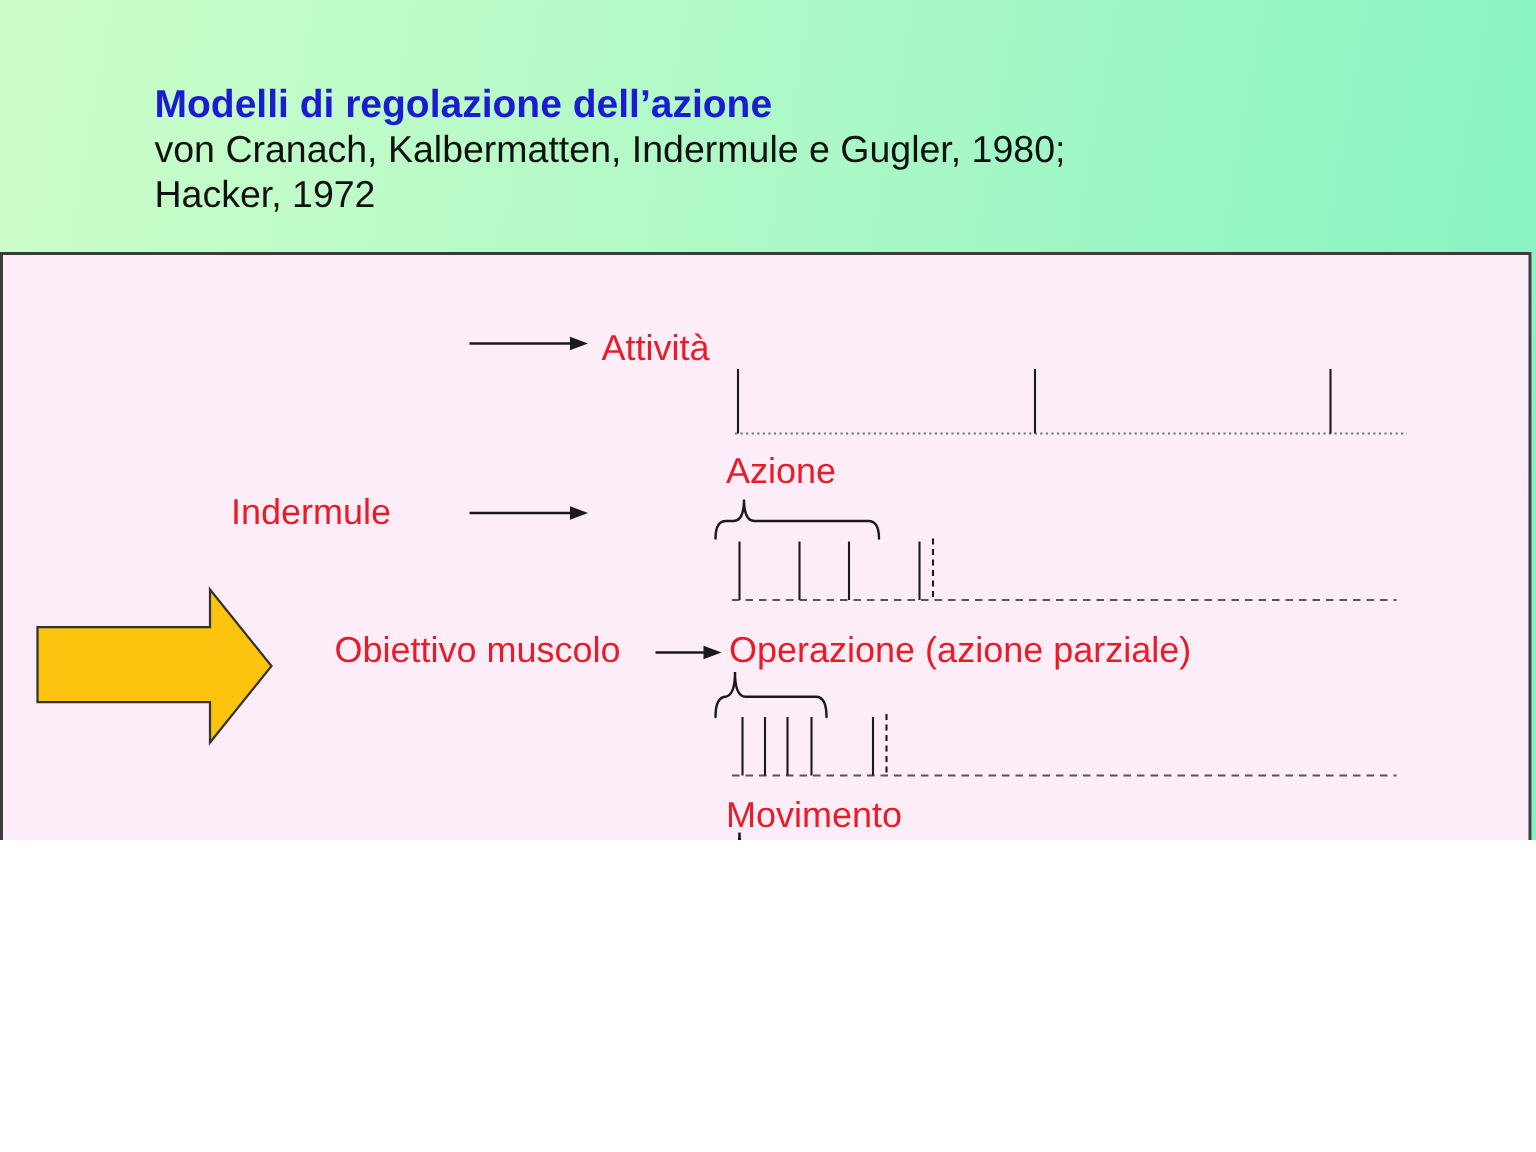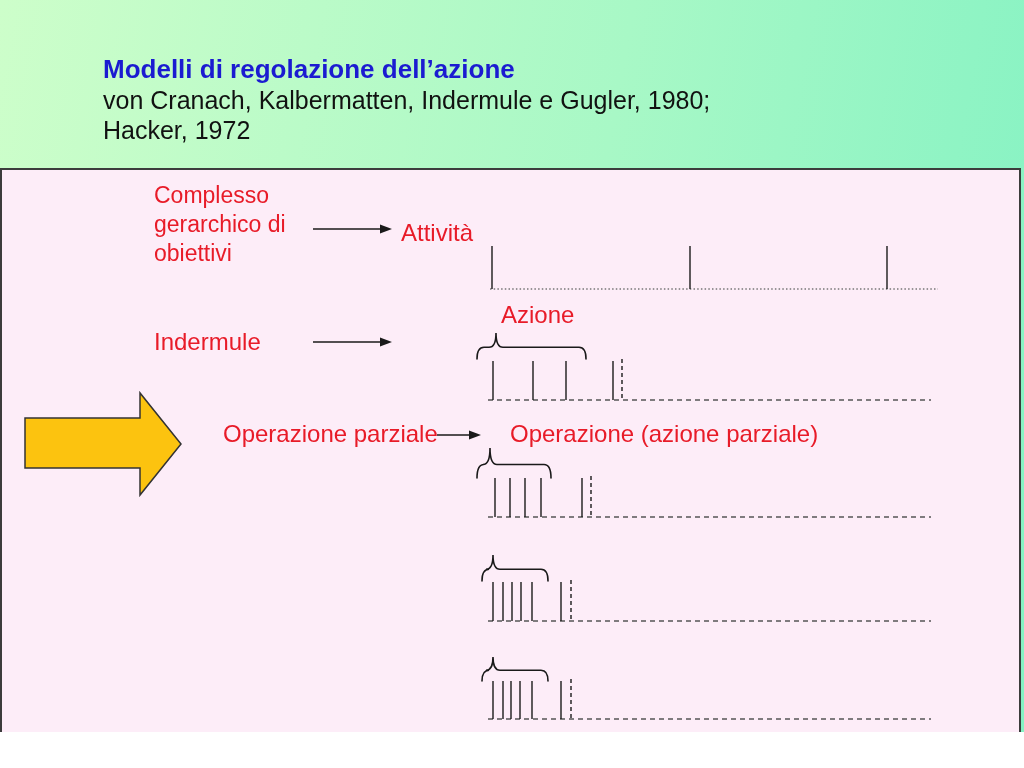--- a/index.html
+++ b/index.html
@@ -1,18 +1,18 @@
 <!DOCTYPE html>
 <html><head>
 <meta charset="utf-8">
 <style>
   html,body{margin:0;padding:0;}
   .slide{
     position:relative;
-    width:1024px;height:732px;
+    width:1024px;height:560px;
     overflow:hidden;
     background:linear-gradient(100deg,#cdfeca 0%,#a8f8c6 55%,#83f2c3 100%);
     font-family:"Liberation Sans",sans-serif;
   }
   .header{
     position:absolute;left:103px;top:53px;
   }
   .header .title{
     color:#1b1bd1;font-weight:bold;font-size:26px;line-height:32px;
   }
@@ -30,24 +30,24 @@
     pointer-events:none;
   }
   .lbl{
     position:absolute;
     color:#e81b28;
     font-size:24px;line-height:28px;
     white-space:pre-line;
   }
   .lbl-complesso{left:154px;top:181px;font-size:23px;line-height:29px;}
   .lbl-attivita{left:401px;top:219px;text-align:center;}
-  .lbl-azione{left:484px;top:301px;margin-left:17px;}
+  .lbl-azione{left:484px;top:301px;}
   .lbl-obiettivo{left:154px;top:328px;}
   .lbl-obiettivo-parziale{left:223px;top:420px;}
-  .lbl-operazione{left:486px;top:420px;margin-left:24px;}
+  .lbl-operazione{left:486px;top:420px;}
   .lbl-movimento{left:484px;top:530px;}
   .lbl-muscolo{left:484px;top:633px;}
 </style>
 </head>
 <body>
 
 <div class="slide">
 
   <div class="header">
     <div class="title">Modelli di regolazione dell’azione</div>
@@ -97,22 +97,20 @@
       <line x1="493" y1="681" x2="493" y2="719" stroke="#1a1a1a" stroke-width="1.4"></line>
       <line x1="503" y1="681" x2="503" y2="719" stroke="#1a1a1a" stroke-width="1.4"></line>
       <line x1="511" y1="681" x2="511" y2="719" stroke="#1a1a1a" stroke-width="1.4"></line>
       <line x1="520" y1="681" x2="520" y2="719" stroke="#1a1a1a" stroke-width="1.4"></line>
       <line x1="532" y1="681" x2="532" y2="719" stroke="#1a1a1a" stroke-width="1.4"></line>
       <line x1="561" y1="681" x2="561" y2="719" stroke="#1a1a1a" stroke-width="1.4"></line>
       <line x1="571" y1="679" x2="571" y2="719" stroke="#1a1a1a" stroke-width="1.4" stroke-dasharray="4,3"></line>
       <path d="M 482 681 Q 482 670.2 489 670.2 L 486 670.2 Q 493 670.2 493 657 Q 493 670.2 500 670.2 L 541 670.2 Q 548 670.2 548 681" fill="none" stroke="#1a1a1a" stroke-width="1.6" stroke-linecap="round"></path>
     </svg>
 
-  <div class="lbl lbl-complesso">Complesso
-gerarchico di
-obiettivi</div>
   <div class="lbl lbl-attivita">Attività</div>
   <div class="lbl lbl-azione">Azione</div>
   <div class="lbl lbl-obiettivo">Indermule</div>
-  <div class="lbl lbl-obiettivo-parziale">Operazione parziale</div>
+  <div class="lbl lbl-obiettivo-parziale">Obiettivo muscolo</div>
   <div class="lbl lbl-operazione">Operazione (azione parziale)</div>
+  <div class="lbl lbl-movimento">Movimento</div>
 
 </div>
 
 </body></html>

